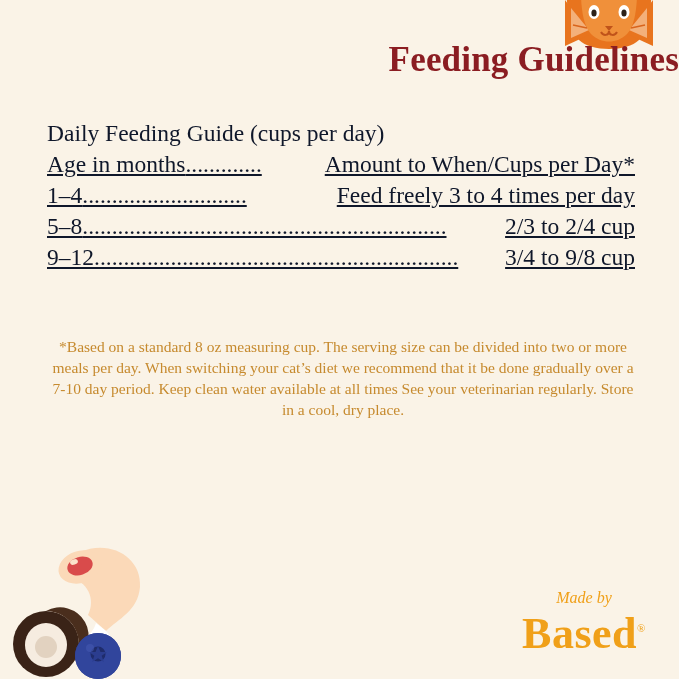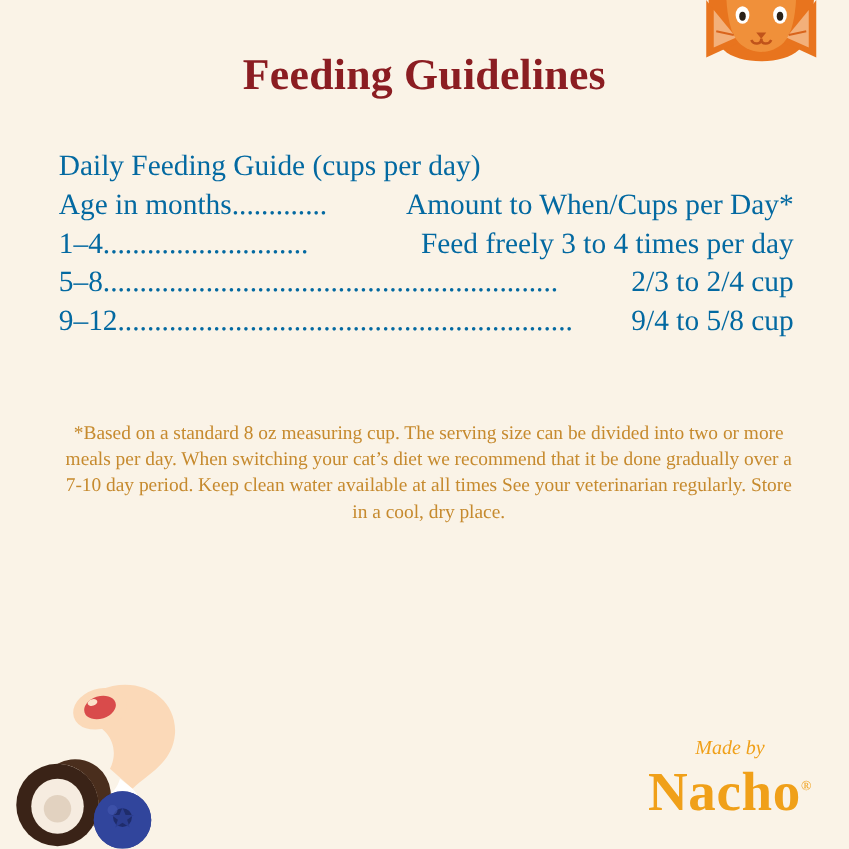--- a/index.html
+++ b/index.html
@@ -29,48 +29,49 @@
     width: 96px;
     height: 66px;
   }
 
   
   .title {
     position: absolute;
     top: 40px;
     left: 0;
     width: 679px;
-    text-align: center;
+    text-align: right;
     color: #8b1d22;
     font-family: "Liberation Serif", serif;
     font-size: 35px;
     font-weight: bold;
     letter-spacing: 0.2px;
   }
 
   
   .guide {
     position: absolute;
     top: 118px;
     left: 47px;
     width: 588px;
-    color: #0369a1;
+    color: #0f172a;
     font-family: "Liberation Serif", serif;
     font-size: 23.5px;
     line-height: 31px;
   }
   .guide-line {
     white-space: nowrap;
     overflow: hidden;
   }
   .guide-row {
     display: flex;
     align-items: baseline;
     white-space: nowrap;
     overflow: hidden;
+    text-decoration: underline;
   }
   .guide-row .lbl { flex: 0 0 auto; }
   .guide-row .dots {
     flex: 1 1 auto;
     overflow: hidden;
     letter-spacing: 0px;
     white-space: nowrap;
     min-width: 4px;
   }
   .guide-row .val { flex: 0 0 auto; }
@@ -180,21 +181,21 @@
 
     <div class="guide-row">
       <span class="lbl">5–8</span>
       <span class="dots">..............................................................</span>
       <span class="val">2/3 to 2/4 cup</span>
     </div>
 
     <div class="guide-row">
       <span class="lbl">9–12</span>
       <span class="dots">..............................................................</span>
-      <span class="val"> 9/4 to 5/8 cup</span>
+      <span class="val"> 3/4 to 9/8 cup</span>
     </div>
   </div>
 
   <div class="footnote">*Based on a standard 8 oz measuring cup. The serving size can be divided into two or more meals per day. When switching your cat’s diet we recommend that it be done gradually over a 7-10 day period. Keep clean water available at all times See your veterinarian regularly. Store in a cool, dry place.</div>
 
   <div class="food-art">
     <svg viewBox="0 0 220 160" width="220" height="160" aria-hidden="true">
 
       <g>
         <path d="M74 33 C104 20 136 38 134 68 C132 92 112 100 100 112 L82 96 C90 80 82 62 62 58 C48 55 54 42 74 33 Z" fill="#fbd9b8"></path>
@@ -216,16 +217,16 @@
         <circle cx="92" cy="137" r="23" fill="#31459c"></circle>
         <circle cx="92" cy="135" r="7.5" fill="#1f2c6b"></circle>
         <path d="M92 127 L94.5 133 L101 133 L95.7 136.8 L97.8 143 L92 139.2 L86.2 143 L88.3 136.8 L83 133 L89.5 133 Z" fill="#2b3d8f"></path>
         <circle cx="84" cy="129" r="4" fill="#4558b0" opacity="0.6"></circle>
       </g>
     </svg>
   </div>
 
   <div class="brand">
     <div class="made-by">Made by</div>
-    <div class="nacho"><span>Nacho</span><span class="reg">®</span></div>
+    <div class="nacho"><span>Based</span><span class="reg">®</span></div>
   </div>
 
 </div>
 
 </body></html>

